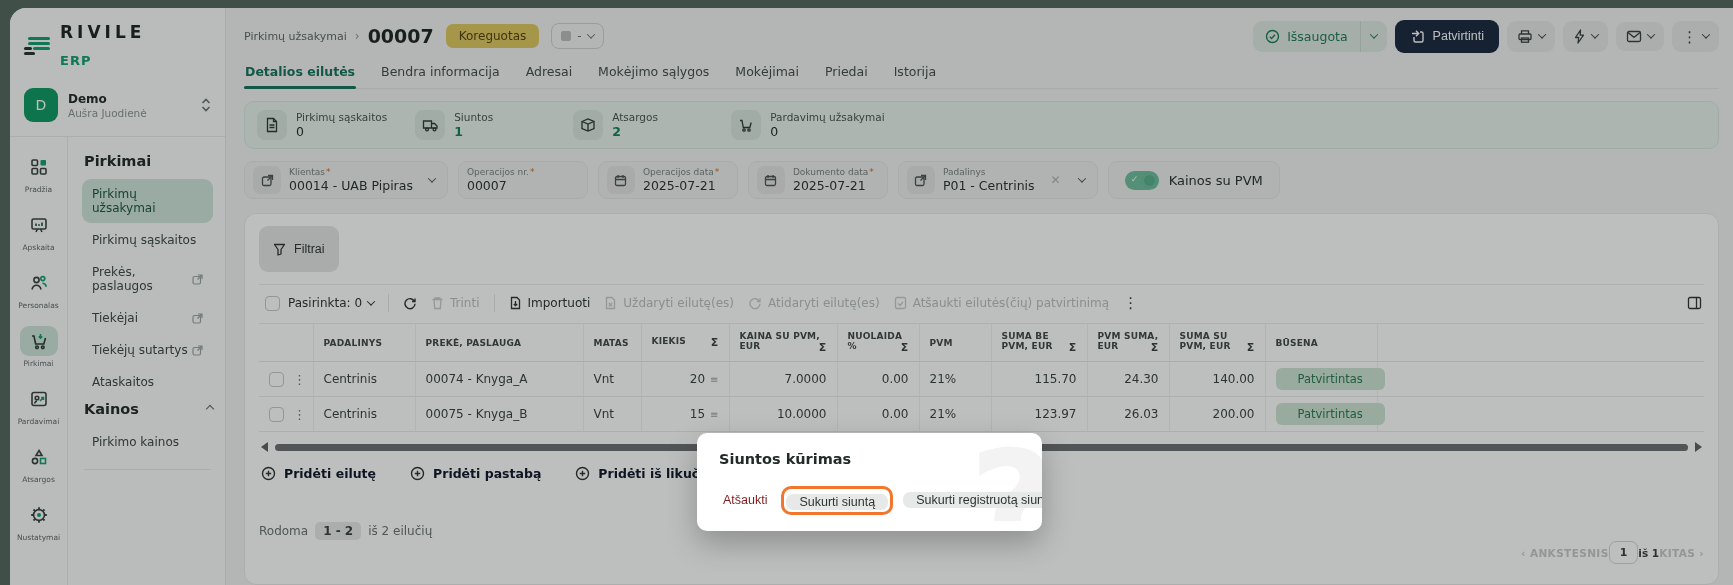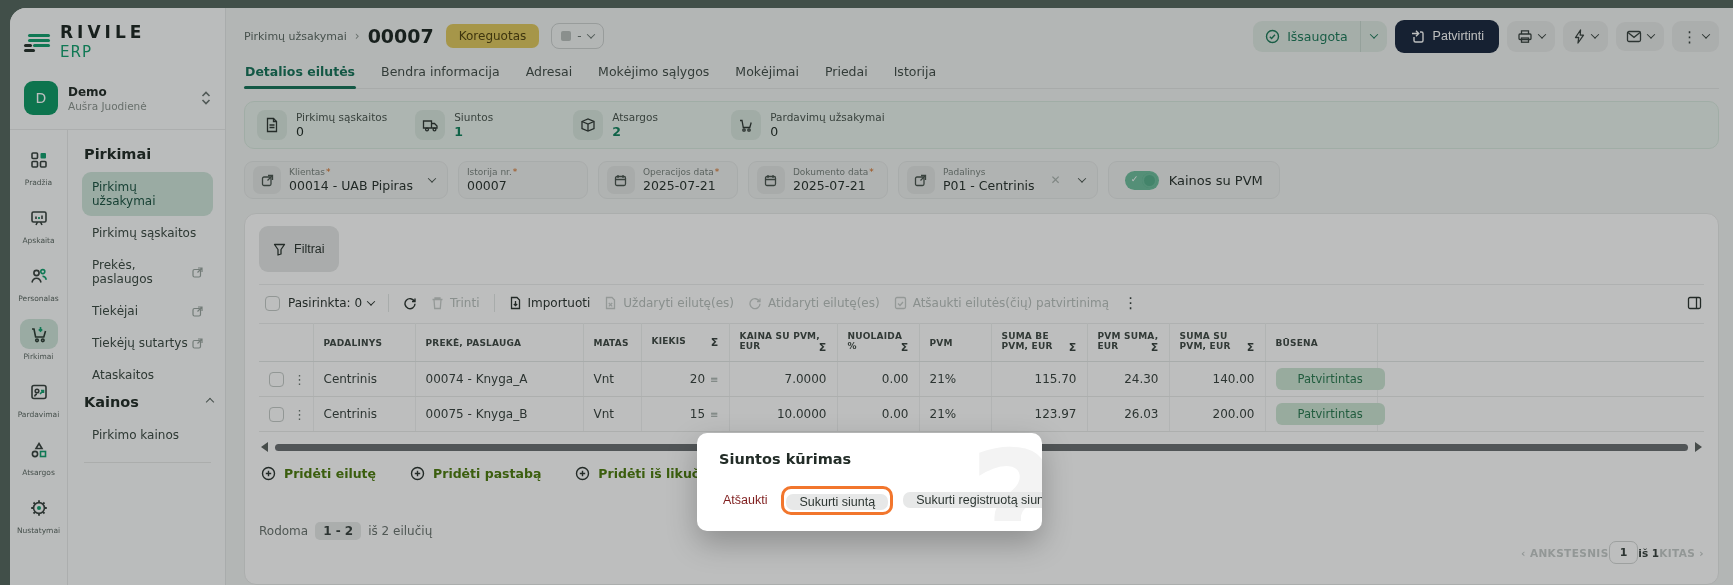--- a/index.html
+++ b/index.html
@@ -13,21 +13,21 @@
   .sidebar { width:216px; background:#fbfcfc; border-right:1px solid #e4e7e6; display:flex; flex-direction:column; flex:none; }
   .logo-row { display:flex; align-items:center; gap:10px; padding:16px 14px 8px 14px; }
   .burger { position:relative; width:26px; height:20px; flex:none; }
   .burger i { position:absolute; height:3px; border-radius:2px; background:#12a06e; }
   .burger i:nth-child(1){ top:1px; right:0; width:22px; }
   .burger i:nth-child(2){ top:6px; right:0; width:22px; }
   .burger i:nth-child(3){ top:11px; right:0; width:17px; }
   .burger i:nth-child(4){ top:11px; left:0; width:8px; background:#28332e; }
   .burger i:nth-child(5){ top:16px; left:0; width:11px; background:#28332e; }
   .brand-name { font-size:17px; font-weight:bold; letter-spacing:4px; color:#1d2723; line-height:1; }
-  .brand-sub { font-size:15px; font-weight:normal; letter-spacing:1px; color:#12a06e; margin-top:2px; }
+  .brand-sub { font-size:13px; font-weight:bold; letter-spacing:1px; color:#12a06e; margin-top:12px; }
   .user-row { display:flex; align-items:center; gap:10px; padding:12px 14px 14px 14px; border-bottom:1px solid #e8eae9; }
   .avatar { width:34px; height:34px; border-radius:9px; background:#0e9a66; color:#fff; font-size:14px;
             display:flex; align-items:center; justify-content:center; flex:none; }
   .user-meta { flex:1; min-width:0; }
   .user-company { font-size:12px; font-weight:bold; color:#232d28; }
   .user-name { font-size:10.5px; color:#8b948f; margin-top:1px; }
   .updown { color:#6b7672; flex:none; }
   .side-body { display:flex; flex:1; min-height:0; }
   .rail { width:58px; border-right:1px solid #e8eae9; padding-top:10px; display:flex; flex-direction:column; align-items:center; gap:6px; }
   .rail-item { display:flex; flex-direction:column; align-items:center; gap:3px; padding:5px 2px; width:52px; cursor:pointer; }
@@ -116,21 +116,21 @@
   .badge-ok { background:#cde5d4; color:#2a7a50; font-size:11.5px; padding:4px 22px; border-radius:6px; display:inline-block; }
   .row-kebab { color:#707a75; font-size:13px; }
   .selcell { display:flex; align-items:center; gap:9px; }
 
   .hscroll { display:flex; align-items:center; gap:7px; margin-top:10px; padding:0 2px; }
   .tri-l { width:0; height:0; border-top:5px solid transparent; border-bottom:5px solid transparent; border-right:7px solid #5d6360; }
   .tri-r { width:0; height:0; border-top:5px solid transparent; border-bottom:5px solid transparent; border-left:7px solid #5d6360; }
   .hbar { flex:1; height:7px; background:#6b6f72; border-radius:4px; }
 
   .add-row { display:flex; align-items:center; gap:34px; margin-top:14px; padding-left:2px; }
-  .add-link { display:flex; align-items:center; gap:8px; font-size:12.5px; color:#4d7c0f; font-weight:bold; }
+  .add-link { display:flex; align-items:center; gap:8px; font-size:12.5px; color:#0f172a; font-weight:bold; }
 
   .meta-row { display:flex; align-items:center; margin-top:16px; font-size:12px; color:#6a736f; }
   .chip { background:#e7e9e8; border-radius:5px; padding:2px 8px; font-weight:bold; color:#39433f; margin:0 7px; }
   .pager { margin-left:auto; display:flex; align-items:center; font-size:10.5px; font-weight:bold;margin-top:44px; }
   .pg-dis { color:#c5cac8; letter-spacing:.4px; }
   .pg-box { border:1px solid #d3d6d5; border-radius:7px; padding:4px 10px; color:#39433f; font-size:11px; background:#fff; }
   .pg-of { color:#39433f; }
 
   
   .overlay { position:absolute; inset:0; background:rgba(12,16,14,0.27); z-index:40; }
@@ -467,21 +467,21 @@
               </svg>
           </span>
           <span>
             <div class="field-label"><span>Klientas</span><span class="req">*</span></div>
             <div class="field-value">00014 - UAB Pipiras</div>
           </span>
           <span class="chev"></span>
         </div>
         <div class="field" style="min-width:130px;">
           <span>
-            <div class="field-label"><span>Istorija nr.</span><span class="req">*</span></div>
+            <div class="field-label"><span>Operacijos nr.</span><span class="req">*</span></div>
             <div class="field-value">00007</div>
           </span>
         </div>
         <div class="field" style="min-width:140px;">
           <span class="field-ico">
             <svg width="13" height="13" viewBox="0 0 13 13">
                 <g fill="none" stroke="currentColor" stroke-width="1.3">
                   <rect x="1.5" y="2.5" width="10" height="9" rx="1.5"></rect>
                   <path d="M4 1v3M9 1v3M1.5 5.5h10"></path>
                 </g>

